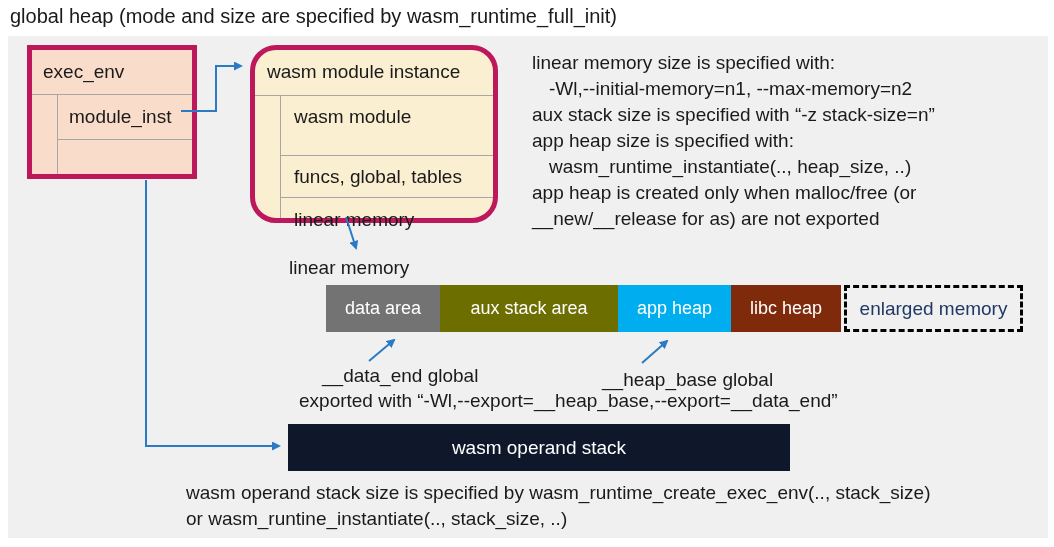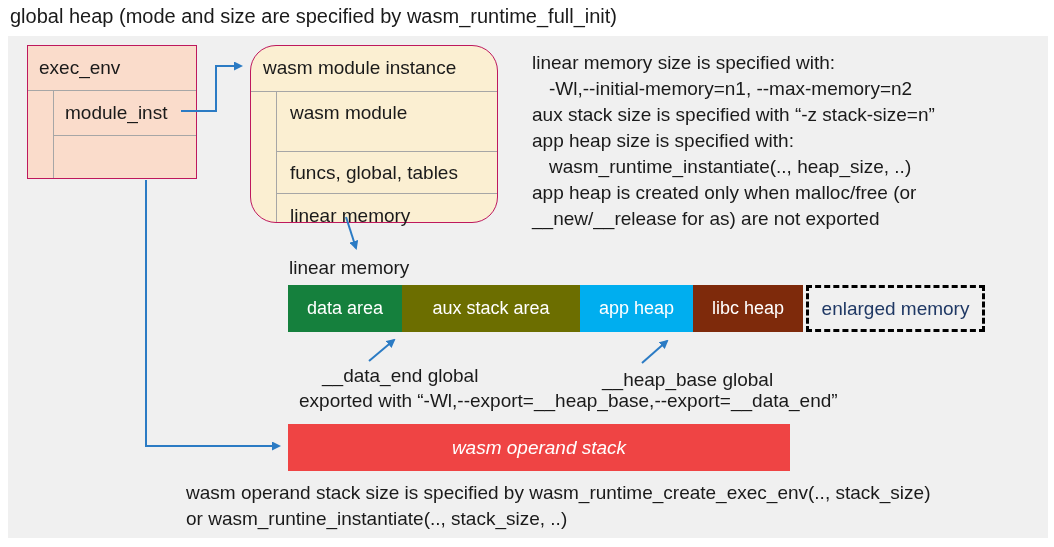--- a/index.html
+++ b/index.html
@@ -6,21 +6,21 @@
   #stage{
     position:relative;width:1054px;height:547px;overflow:hidden;
     font-family:"Liberation Sans","DejaVu Sans",sans-serif;
     color:#1a1a1a;background:#ffffff;
   }
   .abs{position:absolute;}
   #page-title{left:10px;top:5px;font-size:20px;white-space:nowrap;}
   #panel{left:8px;top:36px;width:1040px;height:502px;}
 
   
-  .treebox{border:1px solid #be185d;box-sizing:border-box;font-size:19px;}
+  .treebox{border:5px solid #be185d;box-sizing:border-box;font-size:19px;}
   .treebox .hdr{border-bottom:1px solid #a6a6a6;white-space:nowrap;overflow:hidden;}
   .treebox .rows{position:absolute;border-left:1px solid #a6a6a6;box-sizing:border-box;}
   .treebox .row{box-sizing:border-box;white-space:nowrap;overflow:hidden;}
 
   #exec-env{left:27px;top:45px;width:170px;height:134px;}
   #exec-env .hdr{height:44px;line-height:43px;padding-left:11px;}
   #exec-env .rows{left:25px;top:44px;right:0;bottom:0;}
   #exec-env .row1{height:46px;line-height:45px;padding-left:11px;border-bottom:1px solid #a6a6a6;}
   #exec-env .row2{height:42px;line-height:42px;padding-left:11px;}
 
@@ -90,32 +90,32 @@
     <div>aux stack size is specified with “-z stack-size=n”</div>
     <div>app heap size is specified with:</div>
     <div class="ind">wasm_runtime_instantiate(.., heap_size, ..)</div>
     <div>app heap is created only when malloc/free (or</div>
     <div>__new/__release for as) are not exported</div>
   </div>
 
   <div id="linmem-label" class="abs">linear memory</div>
 
   <div id="membar" class="abs">
-    <div class="seg s1" style="background-color: #15803d;">data area</div>
+    <div class="seg s1" style="background-color: #737373; margin-left: 38px;">data area</div>
     <div class="seg s2" style="background-color: rgb(108, 110, 0);">aux stack area</div>
     <div class="seg s3" style="background-color: rgb(0, 174, 239);">app heap</div>
     <div class="seg s4" style="background-color: rgb(126, 42, 11);">libc heap</div>
     <div id="enlarged" style="color: rgb(31, 56, 100);">enlarged memory</div>
   </div>
 
   <div id="data-end-label" class="abs">__data_end global</div>
   <div id="heap-base-label" class="abs">__heap_base global</div>
   <div id="export-note" class="abs">exported with “-Wl,--export=__heap_base,--export=__data_end”</div>
 
-  <div id="operand-bar" class="abs" style="background-color: #ef4444; font-style: italic;">wasm operand stack</div>
+  <div id="operand-bar" class="abs" style="background-color: #0f172a;">wasm operand stack</div>
 
   <div id="bottom-note" class="abs">
     <div>wasm operand stack size is specified by wasm_runtime_create_exec_env(.., stack_size)</div>
     <div>or wasm_runtine_instantiate(.., stack_size, ..)</div>
   </div>
 
   <svg id="connectors" class="abs" viewBox="0 0 1054 547" xmlns="http://www.w3.org/2000/svg">
     <defs>
       <marker id="ah" markerWidth="9" markerHeight="9" refX="7" refY="4.5" orient="auto" markerUnits="userSpaceOnUse">
         <path d="M0,0 L9,4.5 L0,9 z" style="fill:var(--connector,#2b7bc4)"></path>

